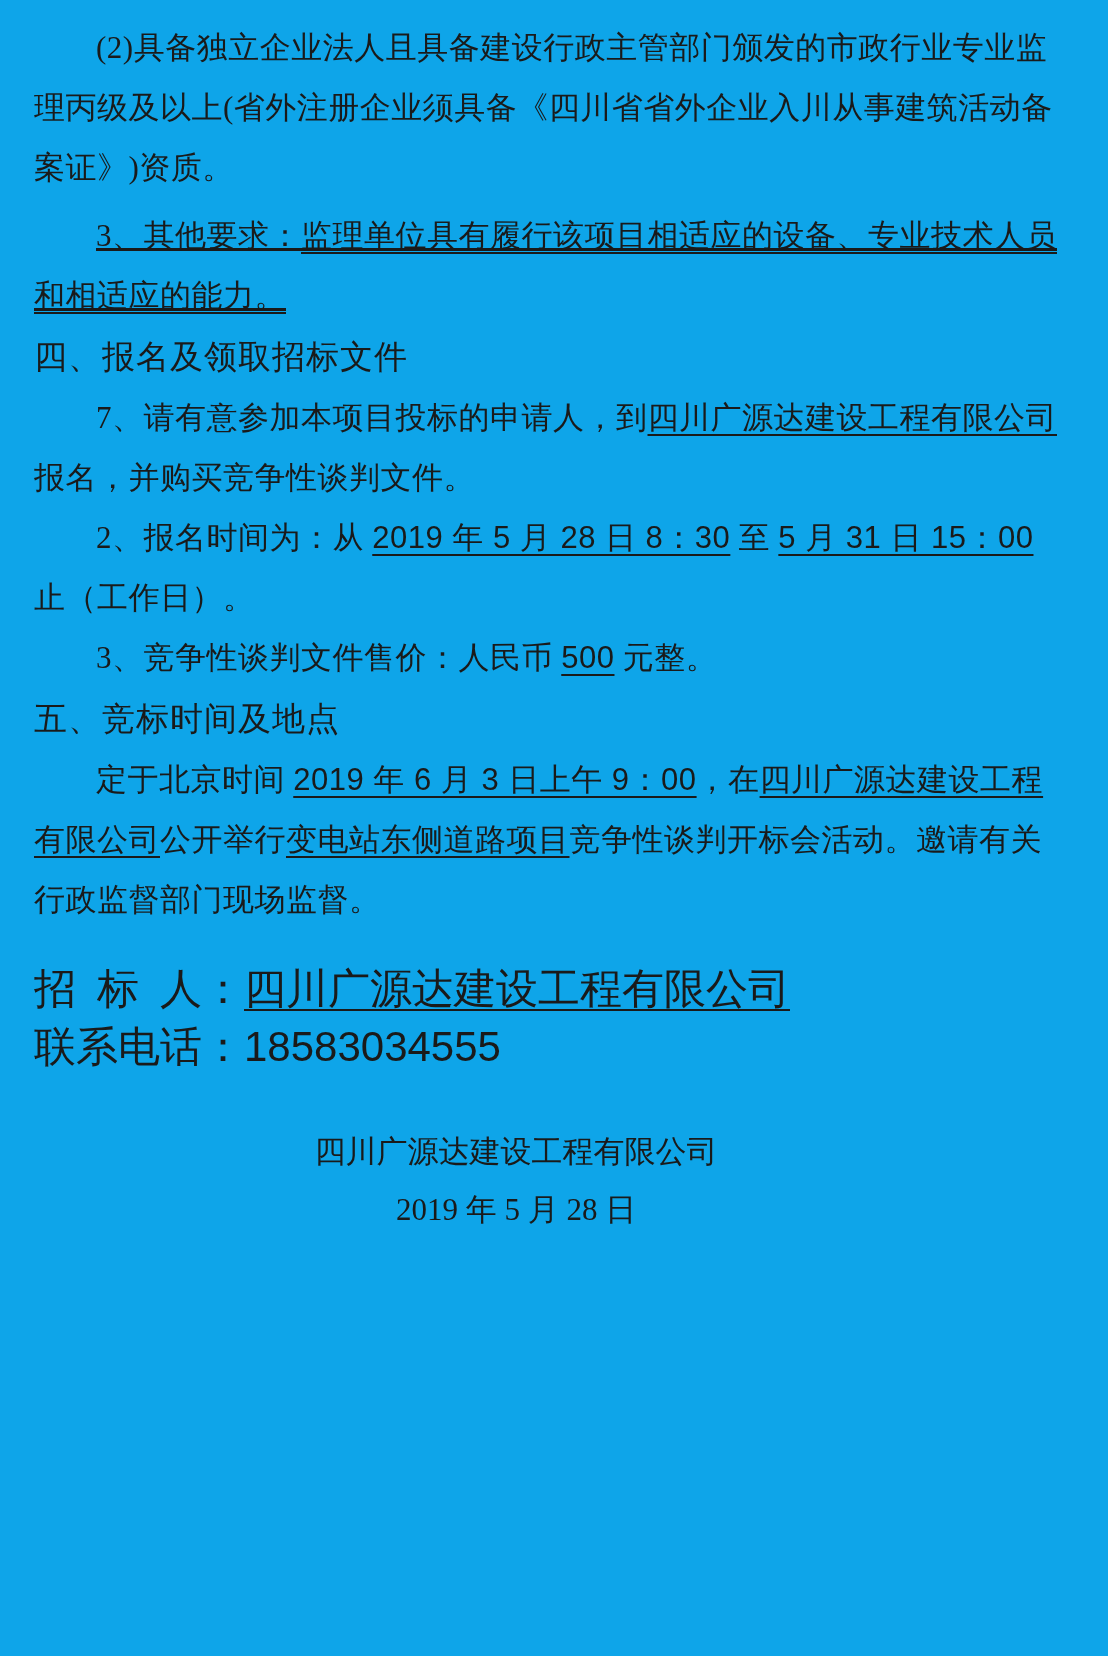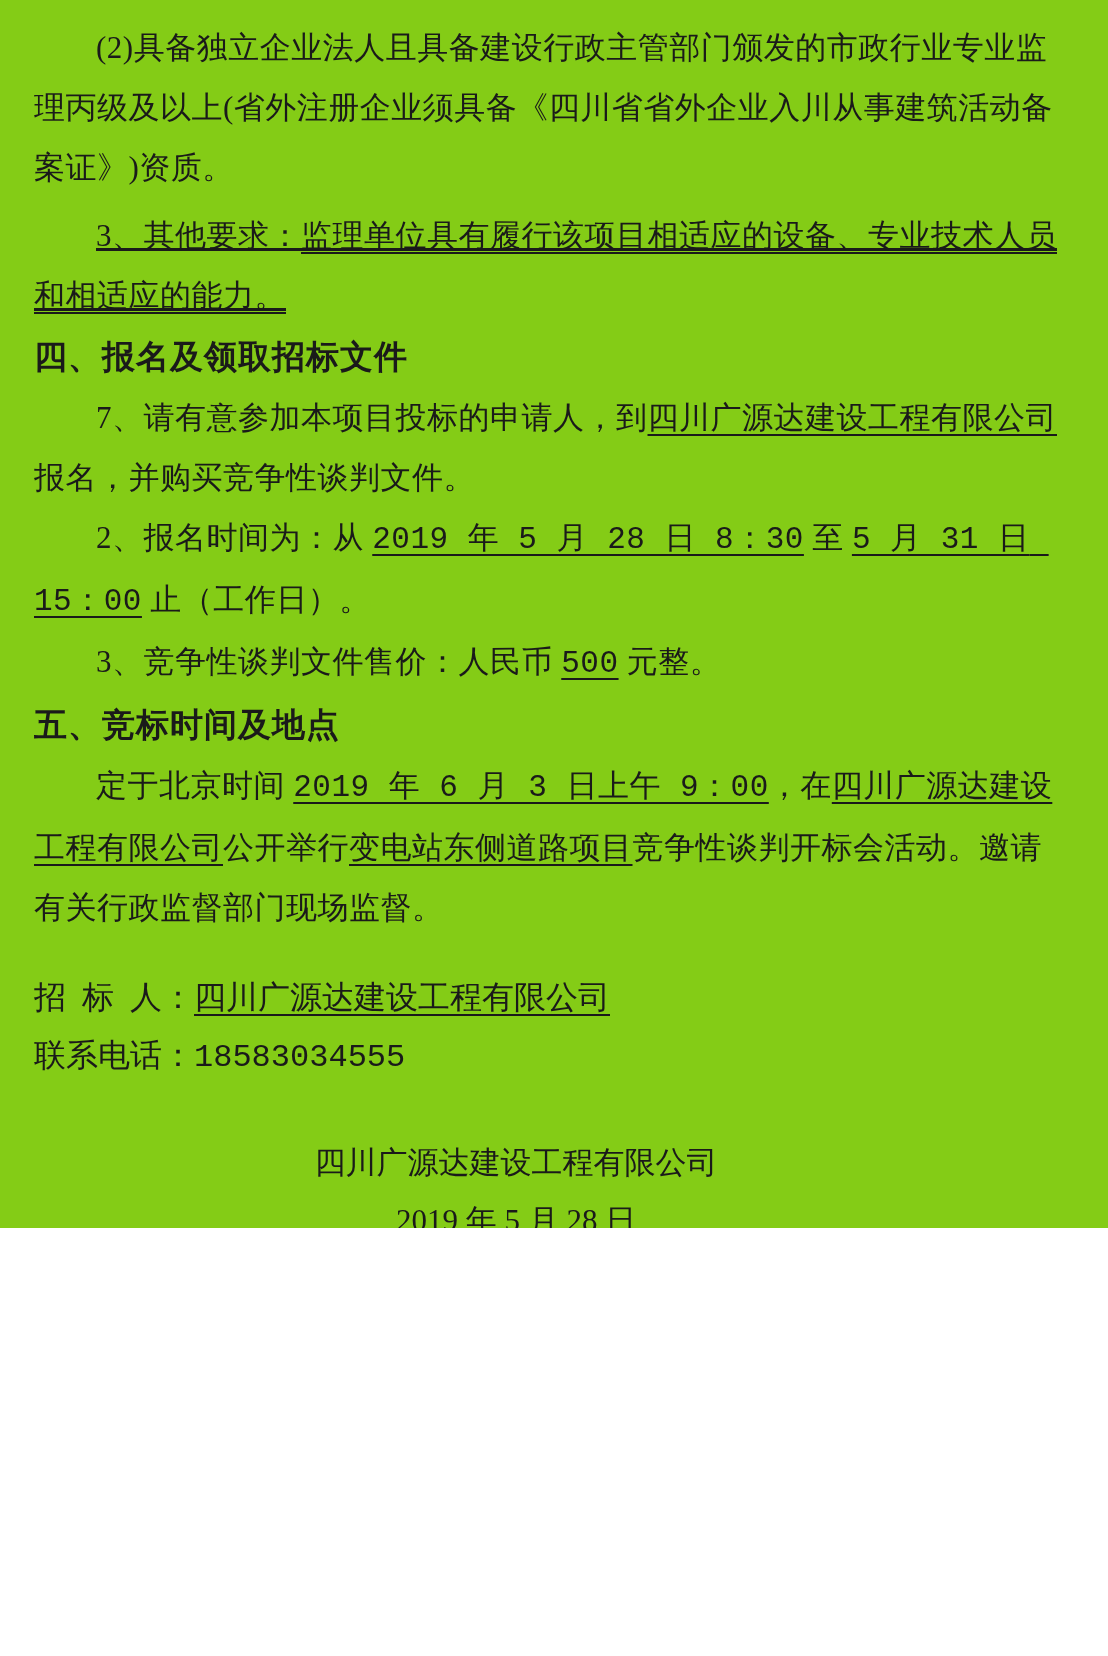--- a/index.html
+++ b/index.html
@@ -3,57 +3,57 @@
 <meta charset="utf-8">
 <style>
   html, body {
     margin: 0;
     padding: 0;
     background: #ffffff;
   }
   .page {
     position: relative;
     width: 1108px;
-    height: 1228px;
-    background: #84cc16;
+    height: 1656px;
+    background: #0ea5e9;
     font-family: "Liberation Serif", "DejaVu Serif", serif;
     color: #1a1a1a;
     box-sizing: border-box;
     padding: 18px 40px 0 34px;
     overflow: hidden;
   }
   .para {
     font-size: 31px;
     line-height: 60px;
     letter-spacing: 0.5px;
     margin: 0;
     white-space: pre-wrap;
   }
   .indent-2 { text-indent: 62px; }
   .heading {
     font-size: 33px;
-    font-weight: bold;
+    font-weight: normal;
     line-height: 62px;
     margin: 0;
     letter-spacing: 1px;
   }
   .u {
     text-decoration: underline;
     text-underline-offset: 6px;
     text-decoration-thickness: 1.5px;
   }
   .num {
-    font-family: Liberation Mono, monospace;
+    font-family: Liberation Sans, sans-serif;
   }
   .block { margin: 0; text-decoration: underline; }
   .spacer-sm { height: 8px; }
   .spacer-md { height: 30px; }
   .spacer-lg { height: 46px; }
   .contact-line {
-    font-size: 32px;
+    font-size: 42px;
     line-height: 58px;
     margin: 0;
     white-space: pre;
   }
   .signature {
     text-align: center;
     font-size: 31px;
     line-height: 60px;
     margin: 0;
     padding-right: 70px;

